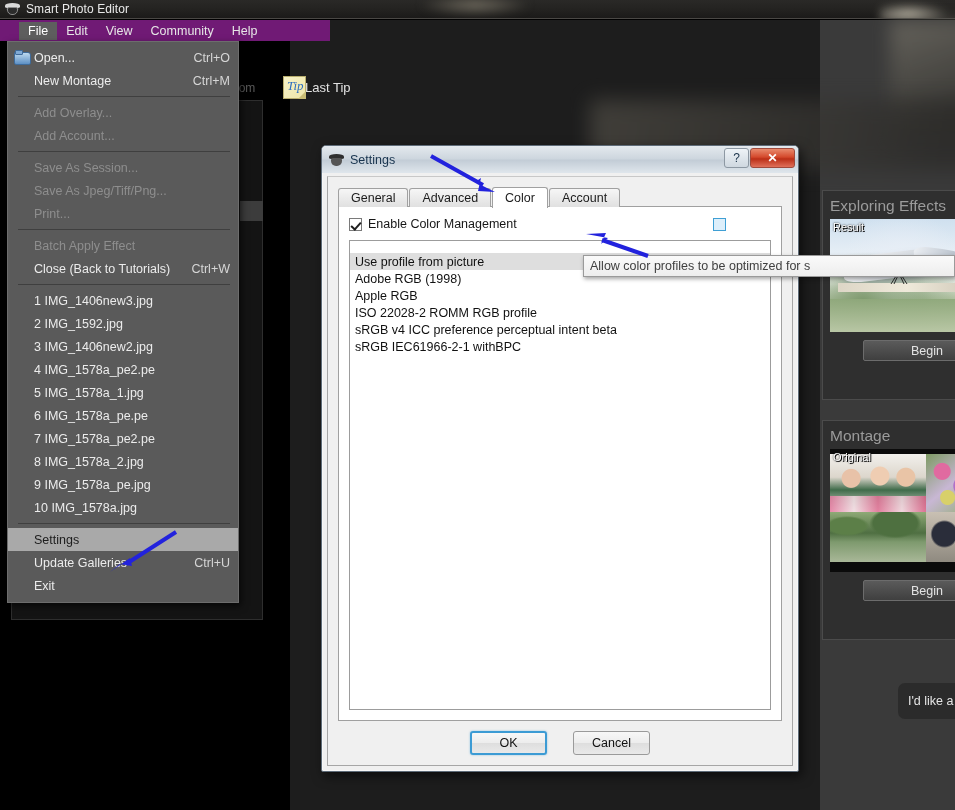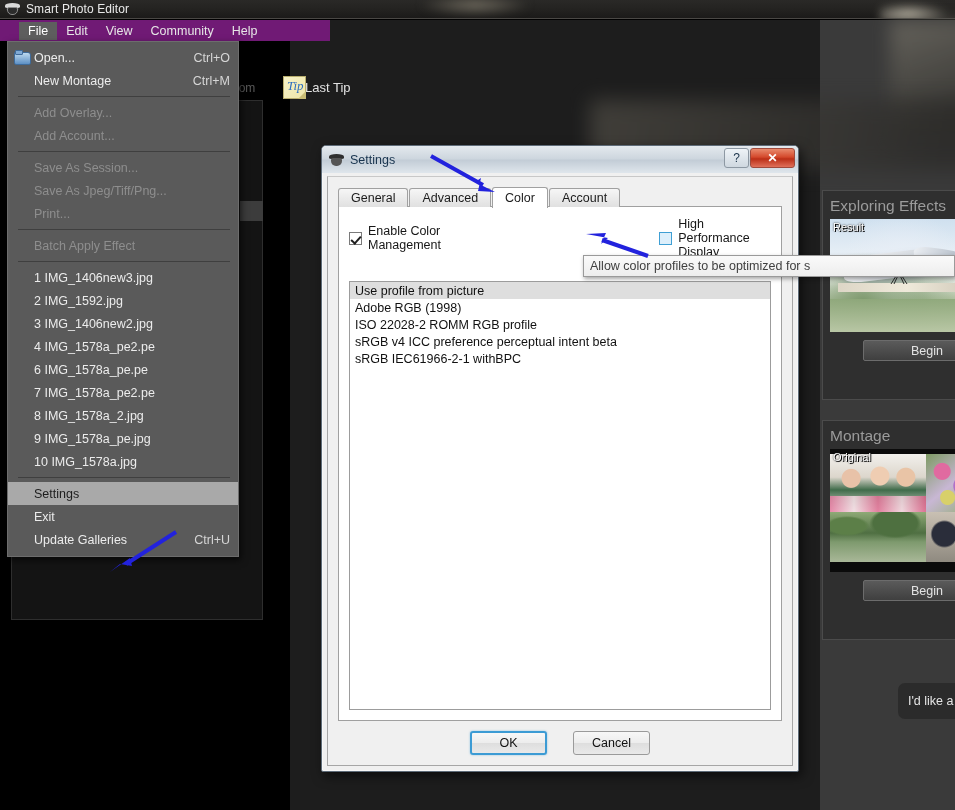--- a/index.html
+++ b/index.html
@@ -316,40 +316,40 @@
     background:linear-gradient(to bottom,#f6f6f6,#e0e0e0);
     display:flex; align-items:center; margin-right:1px;
   }
   .tab.selected {
     height:21px; background:#fff; border-color:#a0a0a0;
     z-index:3; position:relative; margin-bottom:-1px;
   }
   .tabpage {
     flex:1; border:1px solid #a0a0a0; background:#fff;
     margin-top:-1px; padding:10px 10px 10px 10px;
-    display:flex; flex-direction:column;gap:13px;
+    display:flex; flex-direction:column;
   }
   .chk-row { display:flex; align-items:center; margin-bottom:9px; }
   .chk {
     width:13px; height:13px; border:1px solid #7a7a7a; background:#fff;
     position:relative; flex:none; margin-right:6px;
   }
   .chk.checked:after {
     content:""; position:absolute; left:3px; top:1px;
     width:4px; height:8px; border:solid #1f1f1f;
     border-width:0 2px 2px 0; transform:rotate(42deg);
   }
   .chk.hover { background:#ddeffb; border-color:#3f9fd4; }
   .chk-label { font-size:12.5px; color:#161616; }
   .chk-row.second { margin-left:196px; }
   .chk-wrap { display:flex; }
 
   .profile-list {
     flex:1; border:1px solid #9c9c9c; background:#fff;
-    padding:0 0 0 0; overflow:hidden;
+    padding:12px 0 0 0; overflow:hidden;
   }
   .profile-item {
     font-size:12.5px; color:#111; padding:1px 5px; height:17px;
     display:flex; align-items:center;
   }
   .profile-item.selected { background:#dedede; }
 
   .dlg-footer {
     display:flex; justify-content:center; gap:26px;
     padding:10px 0 2px 0;
@@ -451,36 +451,45 @@
     </div>
     <div class="menu-row disabled">
       <span class="ico"></span>
       <span class="lbl">Print...</span>
     </div>
     <div class="menu-sep"></div>
     <div class="menu-row disabled">
       <span class="ico"></span>
       <span class="lbl">Batch Apply Effect</span>
     </div>
+    <div class="menu-row">
+      <span class="ico"></span>
+      <span class="lbl">Close (Back to Tutorials)</span>
+      <span class="acc">Ctrl+W</span>
+    </div>
     <div class="menu-sep"></div>
     <div class="menu-row">
       <span class="ico"></span>
       <span class="lbl">1 IMG_1406new3.jpg</span>
     </div>
     <div class="menu-row">
       <span class="ico"></span>
       <span class="lbl">2 IMG_1592.jpg</span>
     </div>
     <div class="menu-row">
       <span class="ico"></span>
       <span class="lbl">3 IMG_1406new2.jpg</span>
     </div>
     <div class="menu-row">
       <span class="ico"></span>
       <span class="lbl">4 IMG_1578a_pe2.pe</span>
+    </div>
+    <div class="menu-row">
+      <span class="ico"></span>
+      <span class="lbl">5 IMG_1578a_1.jpg</span>
     </div>
     <div class="menu-row">
       <span class="ico"></span>
       <span class="lbl">6 IMG_1578a_pe.pe</span>
     </div>
     <div class="menu-row">
       <span class="ico"></span>
       <span class="lbl">7 IMG_1578a_pe2.pe</span>
     </div>
     <div class="menu-row">
@@ -495,26 +504,26 @@
       <span class="ico"></span>
       <span class="lbl">10 IMG_1578a.jpg</span>
     </div>
     <div class="menu-sep"></div>
     <div class="menu-row highlight">
       <span class="ico"></span>
       <span class="lbl">Settings</span>
     </div>
     <div class="menu-row">
       <span class="ico"></span>
-      <span class="lbl">Exit</span>
-    </div>
-    <div class="menu-row">
-      <span class="ico"></span>
       <span class="lbl">Update Galleries</span>
       <span class="acc">Ctrl+U</span>
+    </div>
+    <div class="menu-row">
+      <span class="ico"></span>
+      <span class="lbl">Exit</span>
     </div>
   </div>
 
 <div class="side-panel" id="panel-effects" style="top:190px;height:210px;">
   <div class="sp-title">Exploring Effects</div>
   <div class="sp-thumb">
     <span class="badge">Result</span>
     <div class="art-effects">
       <div class="rock1"></div>
         <div class="rock2"></div>
@@ -565,26 +574,26 @@
         <div class="tab">Account</div>
       </div>
     <div class="tabpage">
       <div class="chk-wrap">
         <div class="chk-row">
           <span class="chk checked"></span>
           <span class="chk-label">Enable Color Management</span>
         </div>
         <div class="chk-row second">
           <span class="chk hover"></span>
-          <span class="chk-label">High Performance Display</span>
         </div>
       </div>
       <div class="profile-list" id="profile-list">
           <div class="profile-item selected">Use profile from picture</div>
           <div class="profile-item">Adobe RGB (1998)</div>
+          <div class="profile-item">Apple RGB</div>
           <div class="profile-item">ISO 22028-2 ROMM RGB profile</div>
           <div class="profile-item">sRGB v4 ICC preference perceptual intent beta</div>
           <div class="profile-item">sRGB IEC61966-2-1 withBPC</div>
         </div>
     </div>
     <div class="dlg-footer">
       <div class="dlg-btn default">OK</div>
       <div class="dlg-btn">Cancel</div>
     </div>
   </div>

